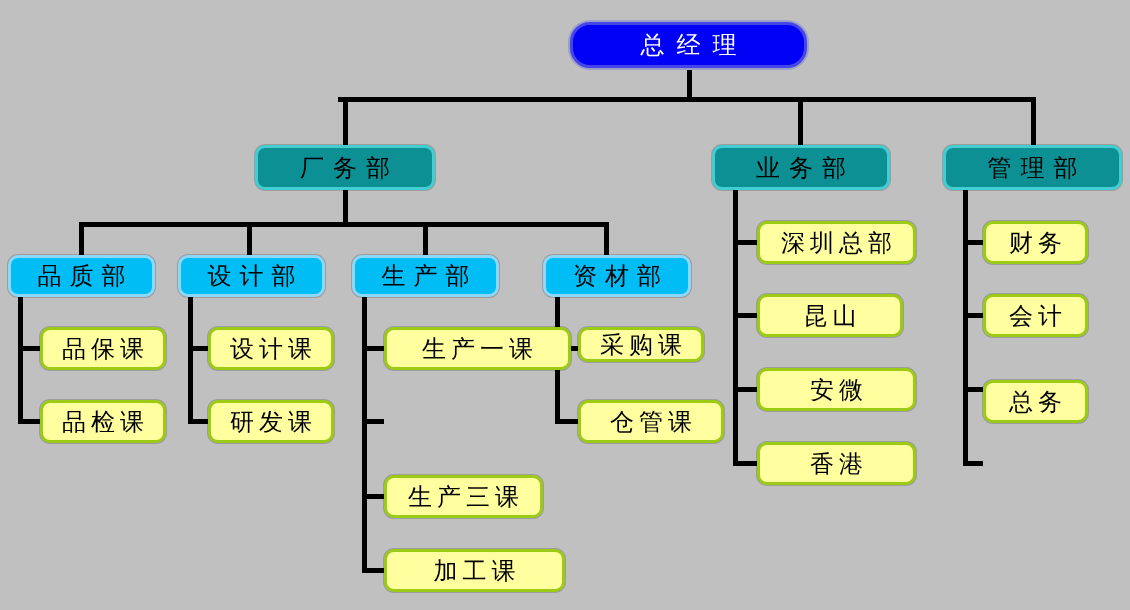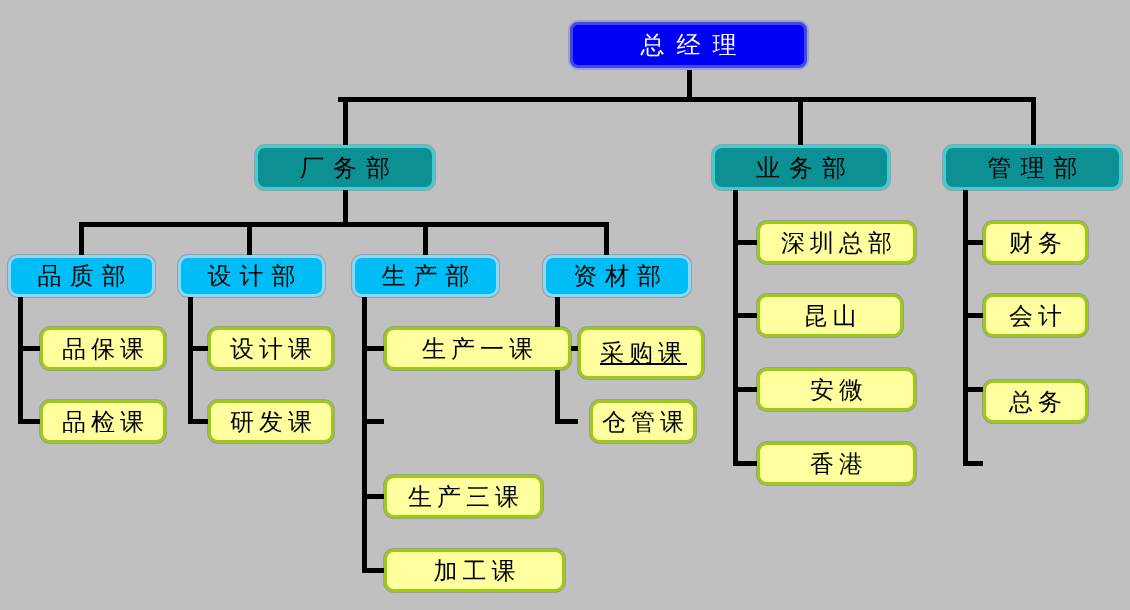--- a/index.html
+++ b/index.html
@@ -24,21 +24,21 @@
     border-radius: 10px;
     color: #000;
     font-size: 24px;
     white-space: nowrap;
     box-shadow: 0 0 0 1px rgba(0,0,0,0.18);
   }
   .node .lbl { display: inline-block; }
   .root {
     background: var(--root-fill, #0101f5);
     border: 3px solid var(--root-border, #4646e8);
-    border-radius: 8px;
+    border-radius: 20px;
     color: var(--root-text, #ffffff);
     letter-spacing: 12px;
     text-indent: 12px;
     box-shadow: 0 0 0 2px #9ba0c9;
   }
   .dept {
     background: var(--dept-fill, #0d9094);
     border: 3px solid var(--dept-border, #41cdd1);
     letter-spacing: 9px;
     text-indent: 9px;
@@ -152,24 +152,24 @@
   <div class="node leaf" style="left:384px; top:327px; width:187px; height:43px;">
     <span class="lbl">生产一课</span>
   </div>
   <div class="node leaf" style="left:384px; top:475px; width:159px; height:43px;">
     <span class="lbl">生产三课</span>
   </div>
   <div class="node leaf" style="left:384px; top:549px; width:181px; height:43px;">
     <span class="lbl">加工课</span>
   </div>
 
-  <div class="node leaf" style="left:578px; top:327px; width:126px; height:52px;text-decoration:underline;">
+  <div class="node leaf" style="left:578px; top:327px; width:126px; height:35px;">
     <span class="lbl">采购课</span>
   </div>
-  <div class="node leaf" style="left:590px; top:400px; width:106px; height:43px;">
+  <div class="node leaf" style="left:578px; top:400px; width:146px; height:43px;">
     <span class="lbl">仓管课</span>
   </div>
 
   <div class="node leaf" style="left:757px; top:221px; width:159px; height:43px;">
     <span class="lbl">深圳总部</span>
   </div>
   <div class="node leaf" style="left:757px; top:294px; width:146px; height:43px;">
     <span class="lbl">昆山</span>
   </div>
   <div class="node leaf" style="left:757px; top:368px; width:159px; height:43px;">

